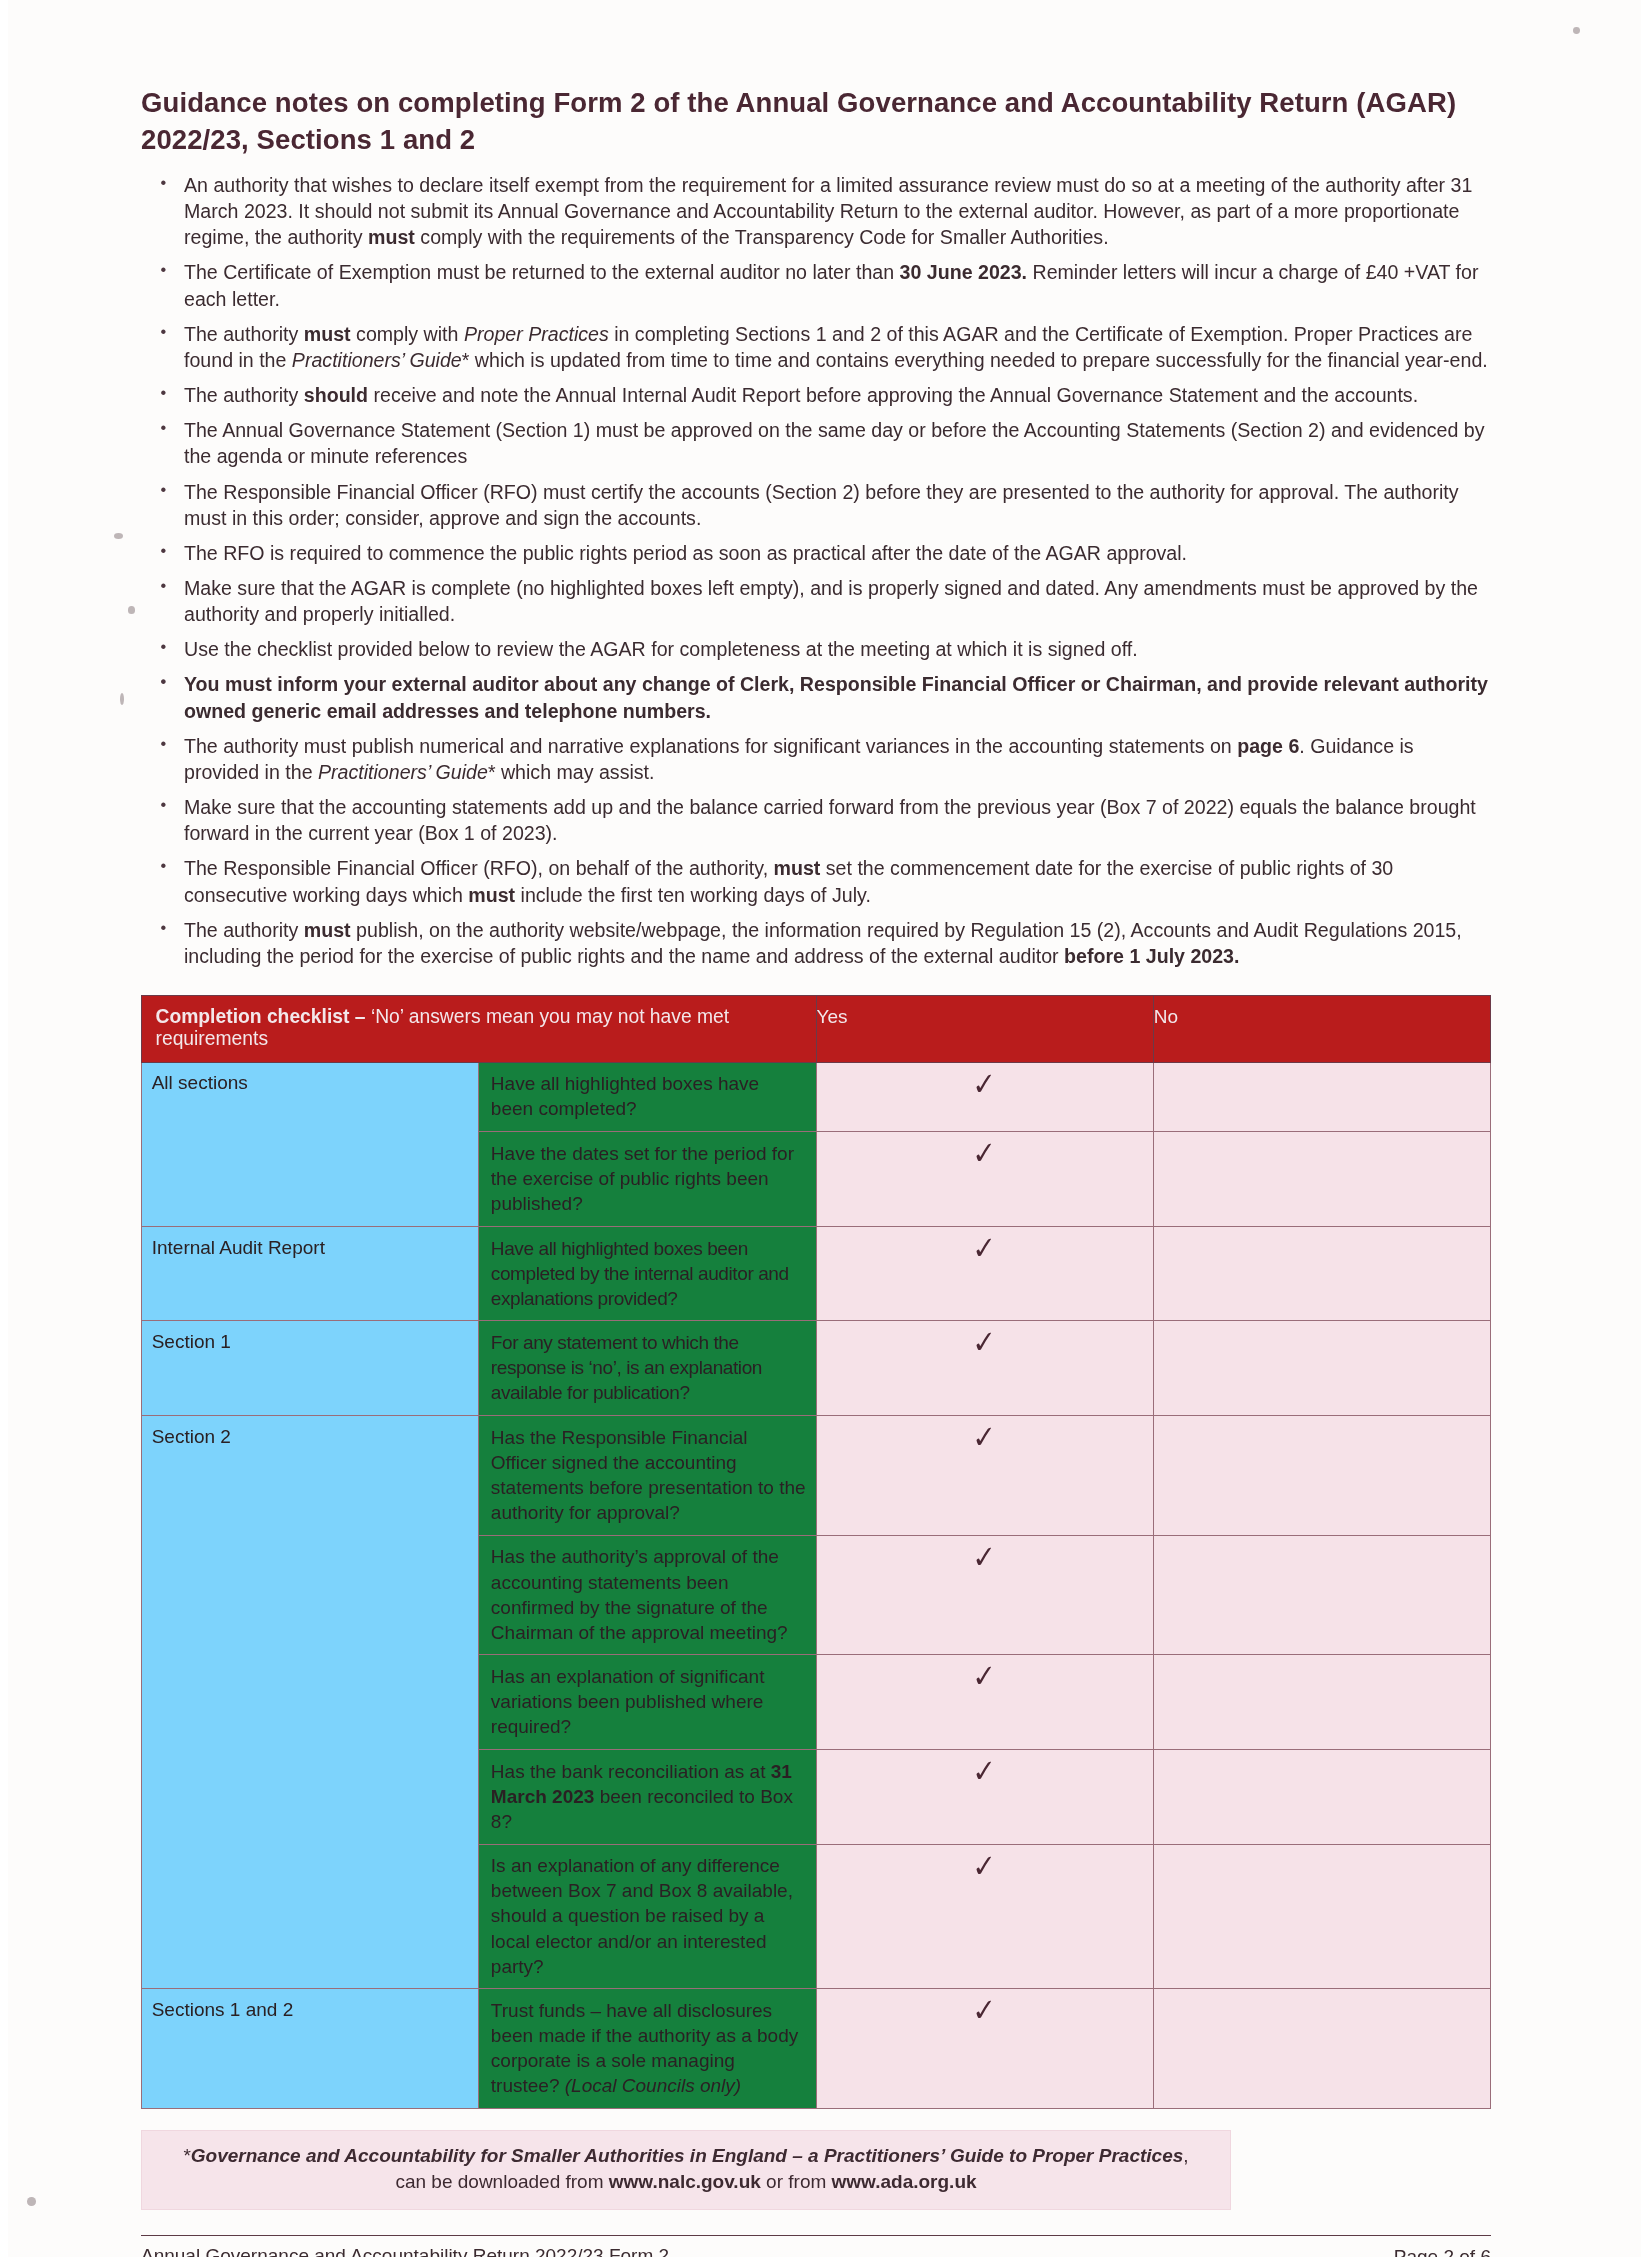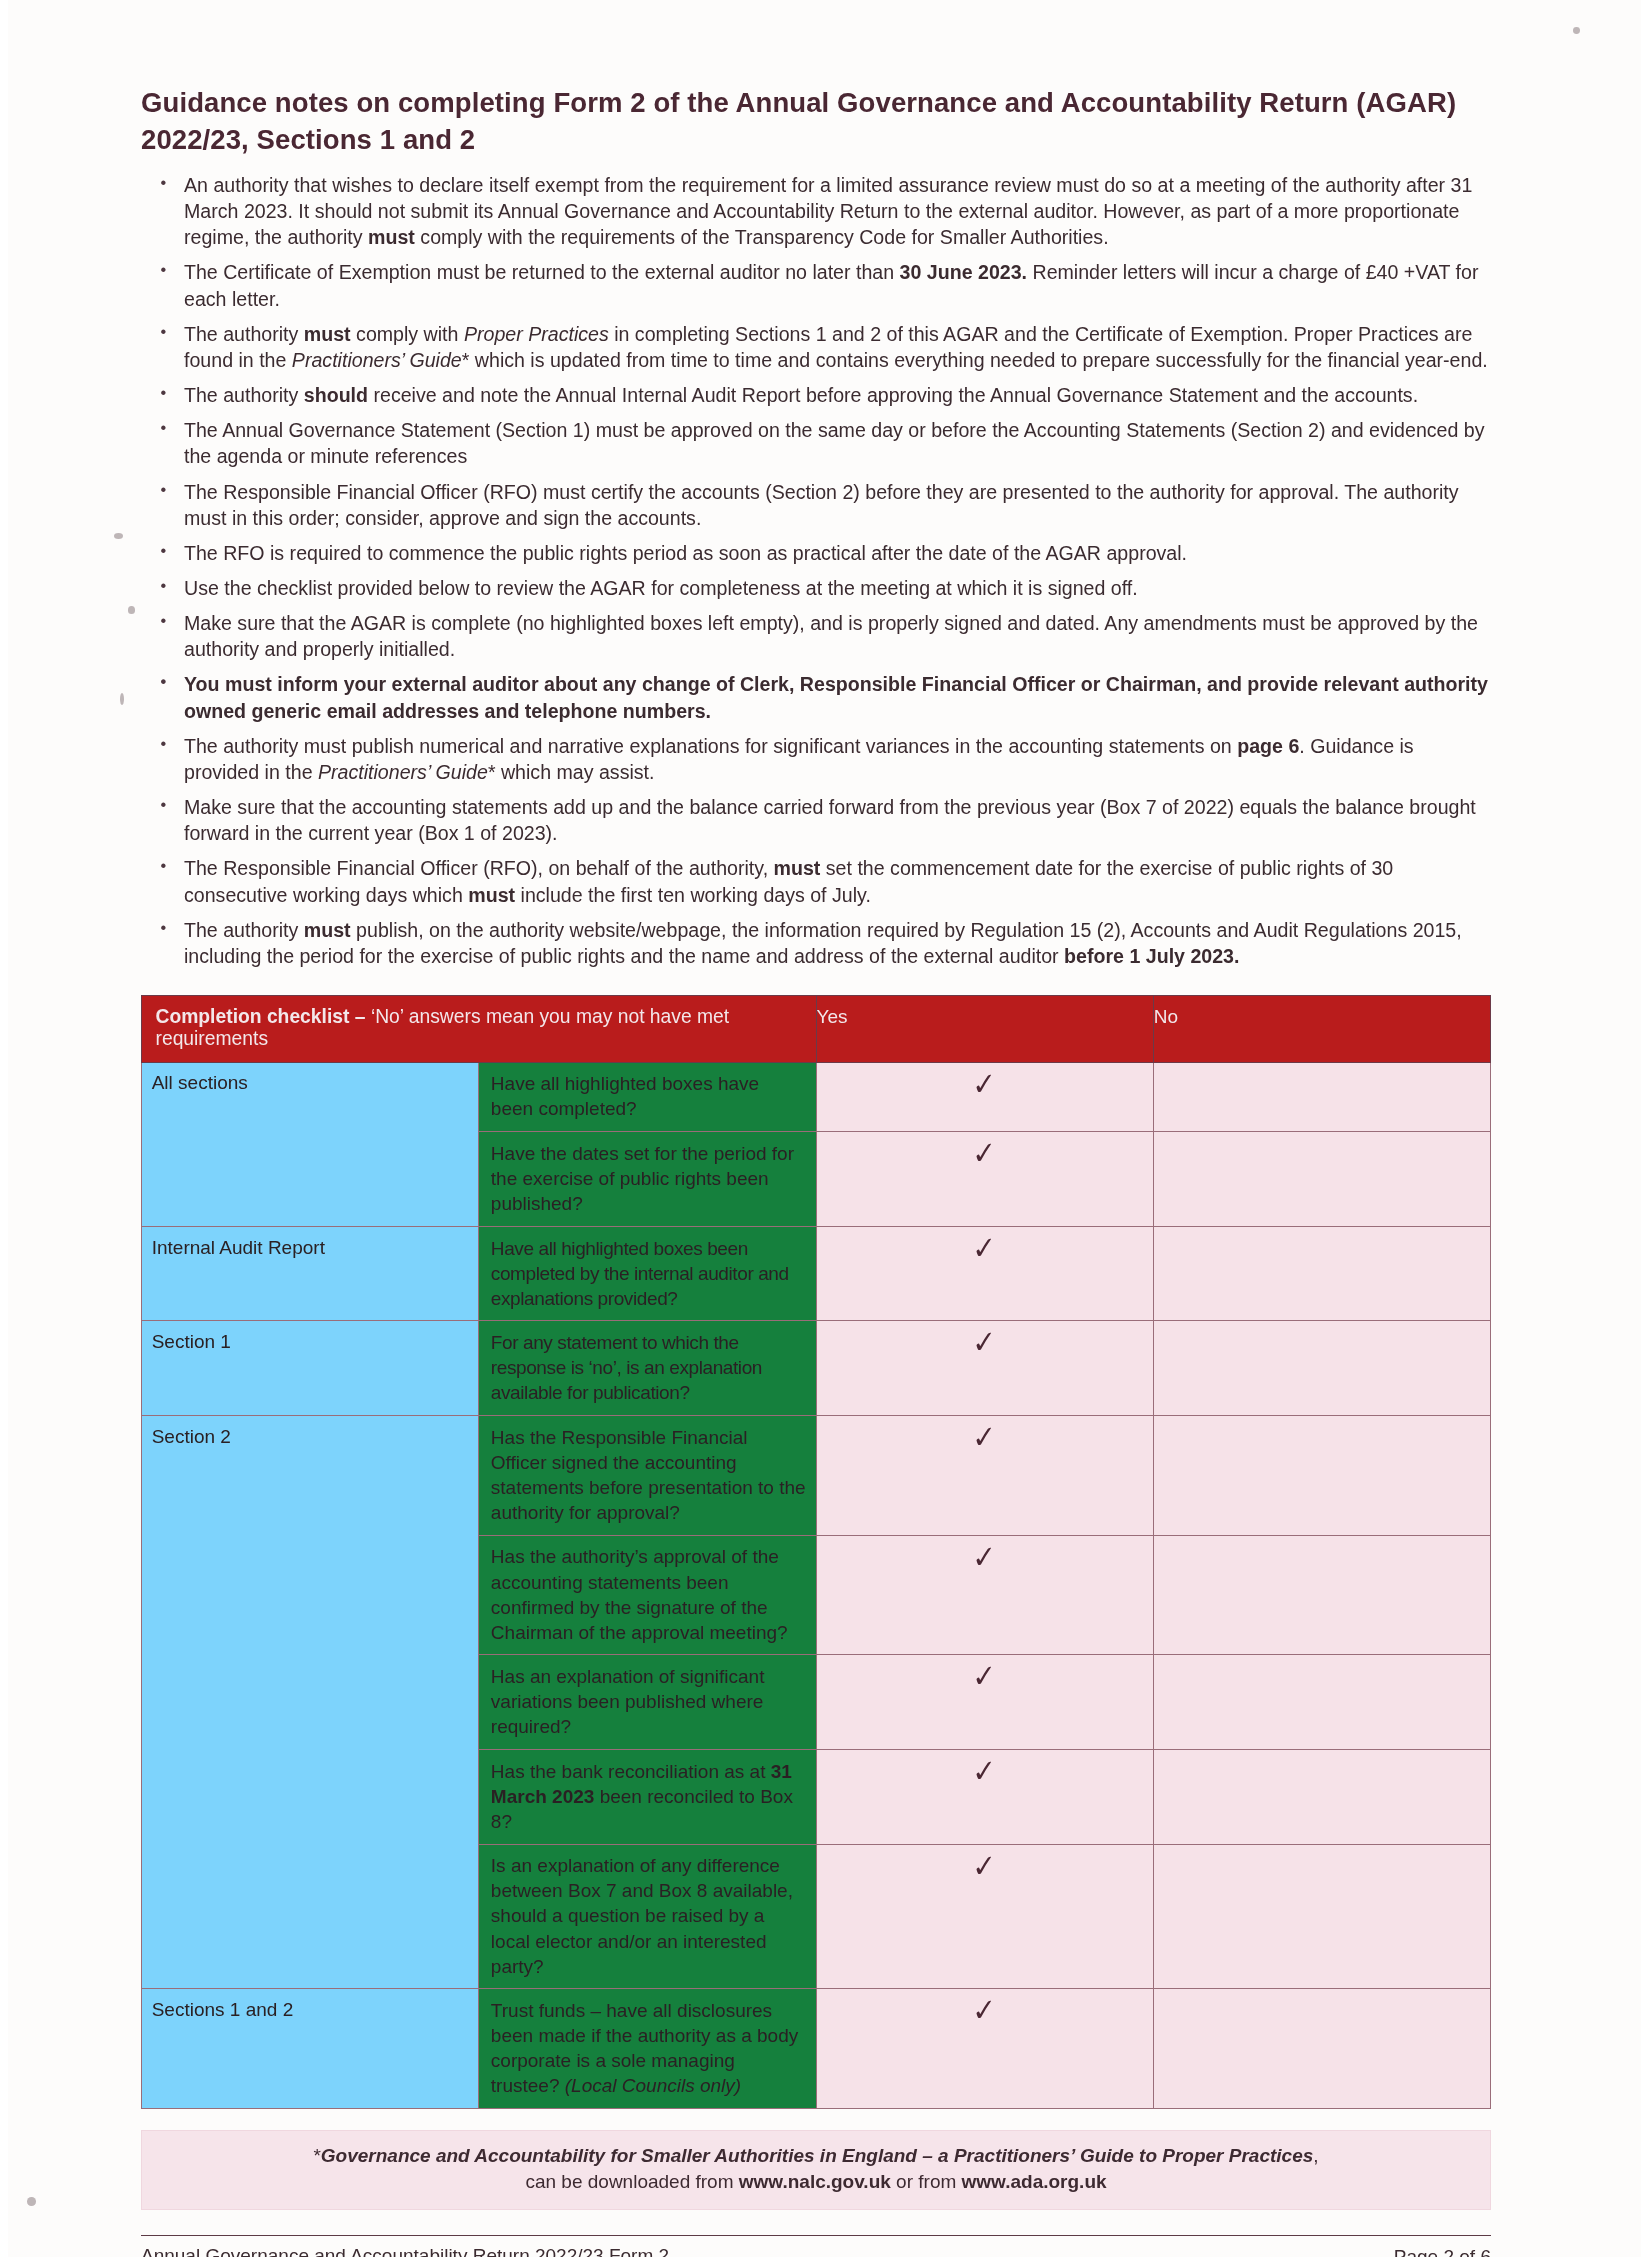--- a/index.html
+++ b/index.html
@@ -122,21 +122,21 @@
     color: #4a2733;
     font-family: "DejaVu Sans", sans-serif;
     transform: rotate(-8deg) skewX(-6deg);
     padding-top: 5.8px;
   }
   .tight { letter-spacing: -0.4px; }
 
   
   .footnote {
     margin-top: 21px;
-    width: 1350px;
+    width: 1090px;
     background: #f6e4ea;
     border: 1px solid #f0d7df;
     padding: 11.6px 9.7px 13.5px 9.7px;
     box-sizing: border-box;
     text-align: center;
     font-size: 19px;
     line-height: 1.38;
     color: #3d2a31;
   }
   .footnote .line1 { font-weight: bold; font-style: italic; }
@@ -181,22 +181,22 @@
     <h1 class="doc-title">Guidance notes on completing Form 2 of the Annual Governance and Accountability Return (AGAR) 2022/23, Sections 1 and 2</h1>
 
     <ul class="notes" id="notes-list">
         <li>An authority that wishes to declare itself exempt from the requirement for a limited assurance review must do so at a meeting of the authority after 31 March 2023. It should not submit its Annual Governance and Accountability Return to the external auditor. However, as part of a more proportionate regime, the authority <span class="b">must</span> comply with the requirements of the Transparency Code for Smaller Authorities.</li>
         <li>The Certificate of Exemption must be returned to the external auditor no later than <span class="b">30 June 2023.</span> Reminder letters will incur a charge of £40 +VAT for each letter.</li>
         <li>The authority <span class="b">must</span> comply with <span class="i">Proper Practices</span> in completing Sections 1 and 2 of this AGAR and the Certificate of Exemption. Proper Practices are found in the <span class="i">Practitioners’ Guide</span>* which is updated from time to time and contains everything needed to prepare successfully for the financial year-end.</li>
         <li>The authority <span class="b">should</span> receive and note the Annual Internal Audit Report before approving the Annual Governance Statement and the accounts.</li>
         <li>The Annual Governance Statement (Section 1) must be approved on the same day or before the Accounting Statements (Section 2) and evidenced by the agenda or minute references</li>
         <li>The Responsible Financial Officer (RFO) must certify the accounts (Section 2) before they are presented to the authority for approval. The authority must in this order; consider, approve and sign the accounts.</li>
         <li>The RFO is required to commence the public rights period as soon as practical after the date of the AGAR approval.</li>
+        <li>Make sure that the AGAR is complete (no highlighted boxes left empty), and is properly signed and dated. Any amendments must be approved by the authority and properly initialled.</li>
         <li>Use the checklist provided below to review the AGAR for completeness at the meeting at which it is signed off.</li>
-        <li>Make sure that the AGAR is complete (no highlighted boxes left empty), and is properly signed and dated. Any amendments must be approved by the authority and properly initialled.</li>
         <li class="strongline"><span class="b">You must inform your external auditor about any change of Clerk, Responsible Financial Officer or Chairman, and provide relevant authority owned generic email addresses and telephone numbers.</span></li>
         <li>The authority must publish numerical and narrative explanations for significant variances in the accounting statements on <span class="b">page 6</span>. Guidance is provided in the <span class="i">Practitioners’ Guide</span>* which may assist.</li>
         <li>Make sure that the accounting statements add up and the balance carried forward from the previous year (Box 7 of 2022) equals the balance brought forward in the current year (Box 1 of 2023).</li>
         <li>The Responsible Financial Officer (RFO), on behalf of the authority, <span class="b">must</span> set the commencement date for the exercise of public rights of 30 consecutive working days which <span class="b">must</span> include the first ten working days of July.</li>
         <li>The authority <span class="b">must</span> publish, on the authority website/webpage, the information required by Regulation 15 (2), Accounts and Audit Regulations 2015, including the period for the exercise of public rights and the name and address of the external auditor <span class="b">before 1 July 2023.</span></li>
       </ul>
 
     <table class="checklist">
       <thead>
         <tr>

